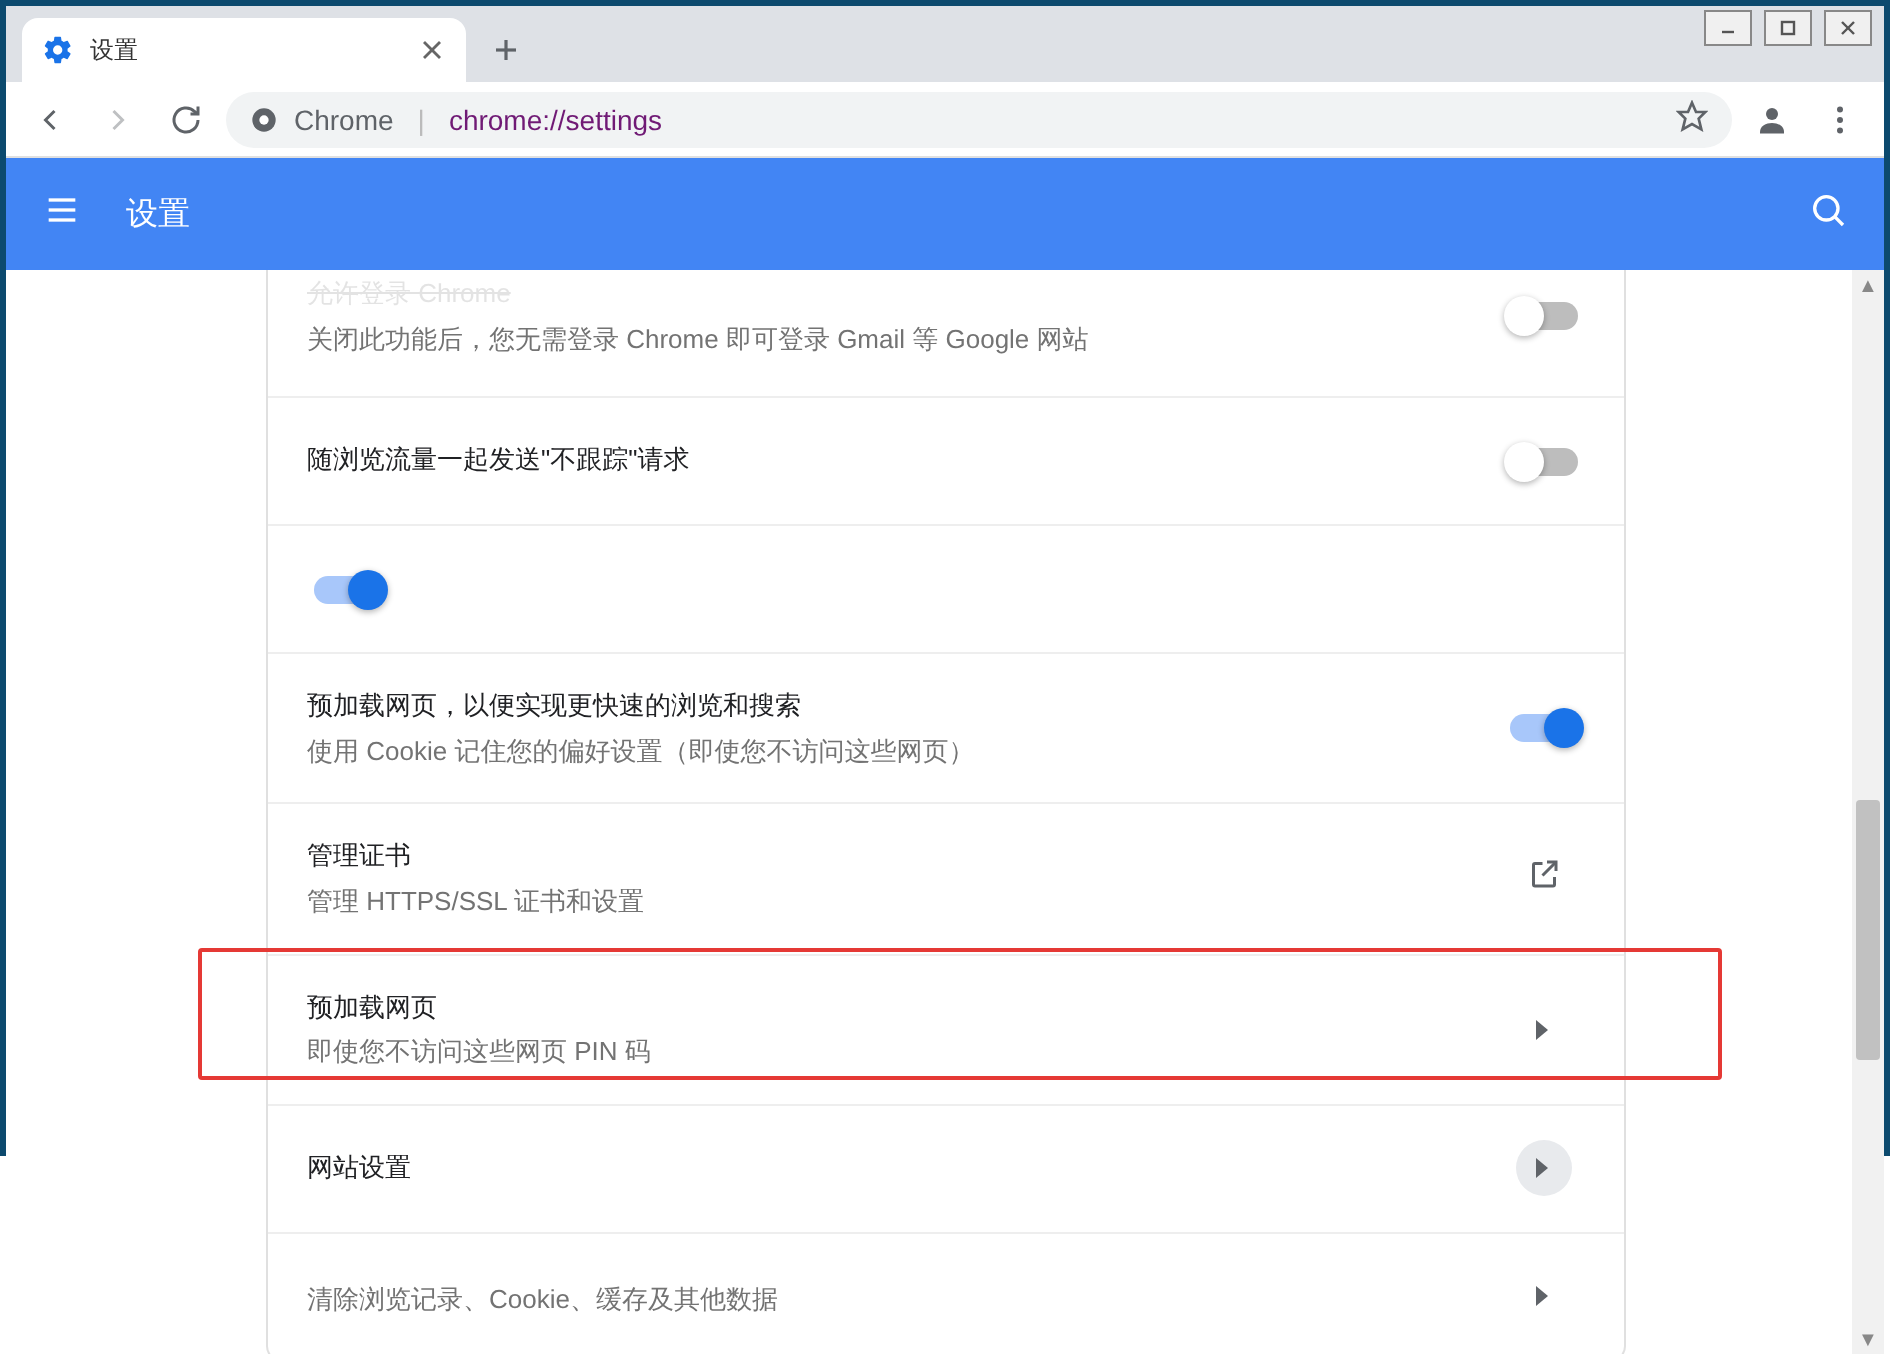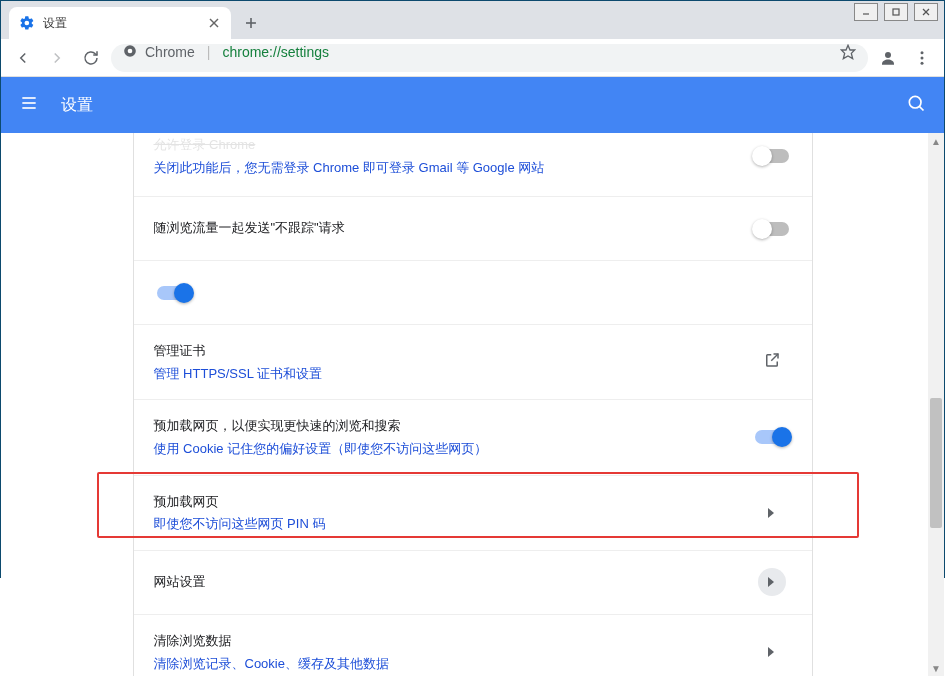--- a/index.html
+++ b/index.html
@@ -1,39 +1,39 @@
 <!DOCTYPE html>
 <html><head>
 <meta charset="utf-8">
 <style>
   * { box-sizing: border-box; margin: 0; padding: 0; }
   html, body { width: 945px; height: 677px; font-family: "Segoe UI", Arial, sans-serif; overflow: hidden; background: #fff; }
-  .outer-border { width: 945px; height: 578px; border: 1px solid #0c4a6e; position: relative; background: #fff; }
+  .outer-border { width: 945px; height: 578px; border: 3px solid #0c4a6e; position: relative; background: #fff; }
 
   
   .win-titlebar { position: absolute; top: 2px; right: 6px; display: flex; gap: 6px; }
   .win-btn { width: 24px; height: 18px; border: 1px solid #888; background: #f0f0f0; display: flex; align-items: center; justify-content: center; font-size: 10px; color: #555; cursor: default; }
 
   
   .tabstrip { height: 38px; background: #dee1e6; display: flex; align-items: flex-end; padding-left: 8px; padding-top: 6px; }
   .tab { height: 32px; width: 222px; background: #fff; border-top-left-radius: 8px; border-top-right-radius: 8px; display: flex; align-items: center; padding: 0 10px; font-size: 12px; color: #333; position: relative; }
   .tab .favicon { width: 16px; height: 16px; margin-right: 8px; color: #1a73e8; }
   .tab .title { flex: 1; }
   .tab .close { width: 14px; height: 14px; display: flex; align-items: center; justify-content: center; color: #666; }
   .newtab { width: 28px; height: 28px; display: flex; align-items: center; justify-content: center; color: #555; margin-left: 6px; margin-bottom: 2px; }
 
   
   .toolbar { height: 38px; background: #fff; border-bottom: 1px solid #e0e0e0; display: flex; align-items: center; padding: 0 8px; gap: 6px; }
   .icon-btn { width: 28px; height: 28px; display: flex; align-items: center; justify-content: center; color: #5f6368; border-radius: 50%; }
   .icon-btn svg { width: 18px; height: 18px; }
-  .omnibox { flex: 1; height: 28px; background: #f1f3f4; border-radius: 14px; display: flex; padding: 0 12px; font-size: 14px; color: #5f6368; gap: 8px; }
+  .omnibox { flex: 1; height: 28px; background: #f1f3f4; border-radius: 14px; display: flex; align-items: center; padding: 0 12px; font-size: 14px; color: #5f6368; gap: 8px; }
   .omnibox .chrome-icon { width: 14px; height: 14px; }
   .omnibox .url-prefix { color: #5f6368; }
   .omnibox .url-sep { color: #bbb; margin: 0 4px; }
-  .omnibox .url-path { color: #15803d; }
+  .omnibox .url-path { color: #701a75; }
   .omnibox .star { margin-left: auto; color: #5f6368; }
 
   
   .appbar { height: 56px; background: #4285f4; color: #fff; display: flex; align-items: center; padding: 0 18px; }
   .appbar .menu { margin-right: 22px; }
   .appbar .title { font-size: 16px; }
   .appbar .search { margin-left: auto; }
 
   
   .content-wrapper { position: relative; height: calc(677px - 2px - 38px - 38px - 56px); background: #fff; }
@@ -42,21 +42,21 @@
   .scrollbar-thumb { position: absolute; right: 2px; top: 265px; width: 12px; height: 130px; background: #c1c1c1; border-radius: 2px; }
   .scroll-arrow { position: absolute; right: 0; width:16px; height:16px; display:flex; align-items:center; justify-content:center; color:#888; font-size:10px;}
   .scroll-arrow.up { top:0; }
   .scroll-arrow.down { bottom:0; }
 
   .settings-list { width: 680px; margin: 0 auto; background: #fff; border: 1px solid #e0e0e0; border-top: none; border-radius: 0 0 8px 8px; margin-top: -1px; }
   .row { display: flex; align-items: center; padding: 16px 20px; border-top: 1px solid #eee; min-height: 64px; cursor: pointer; }
   .row.first { border-top: none; padding-top: 0; }
   .row-text { flex: 1; }
   .row-title { font-size: 13px; color: #202124; line-height: 1.6; }
-  .row-sub { font-size: 13px; color: #1d4ed8; line-height: 1.5; margin-top: 2px; }
+  .row-sub { font-size: 13px; color: #737373; line-height: 1.5; margin-top: 2px; }
   .row-action { width: 40px; display: flex; align-items: center; justify-content: center; }
 
   
   .highlight { border: 2px solid #e53935; border-radius: 2px; position: absolute; pointer-events: none; }
 
   
   .toggle { position: relative; width: 34px; height: 14px; border-radius: 7px; }
   .toggle .knob { position: absolute; top: -3px; width: 20px; height: 20px; border-radius: 50%; box-shadow: 0 1px 3px rgba(0,0,0,0.3); }
   .toggle.off { background: #bdbdbd; }
   .toggle.off .knob { left: -3px; background: #fff; }
@@ -203,20 +203,32 @@
             <div class="row-title">随浏览流量一起发送"不跟踪"请求</div>
           </div>
           <div class="row-action">
               <div class="toggle off">
                 <div class="knob"></div>
               </div>
             </div>
         </div>
 
         <div class="row">
+          <div class="row-action">
+              <div class="toggle on">
+                <div class="knob"></div>
+              </div>
+            </div>
+        </div>
+
+        <div class="row">
+          <div class="row-text">
+            <div class="row-title">预加载网页，以便实现更快速的浏览和搜索</div>
+            <div class="row-sub">使用 Cookie 记住您的偏好设置（即使您不访问这些网页）</div>
+          </div>
           <div class="row-action">
               <div class="toggle on">
                 <div class="knob"></div>
               </div>
             </div>
         </div>
 
         <div class="row">
           <div class="row-text">
             <div class="row-title">管理证书</div>
@@ -228,32 +240,20 @@
                   <path d="M14 4h6v6"></path>
                   <path d="M20 4l-9 9"></path>
                   <path d="M19 14v5a1 1 0 0 1-1 1H6a1 1 0 0 1-1-1V6a1 1 0 0 1 1-1h5"></path>
                 </svg>
             </span>
           </div>
         </div>
 
         <div class="row">
           <div class="row-text">
-            <div class="row-title">预加载网页，以便实现更快速的浏览和搜索</div>
-            <div class="row-sub">使用 Cookie 记住您的偏好设置（即使您不访问这些网页）</div>
-          </div>
-          <div class="row-action">
-              <div class="toggle on">
-                <div class="knob"></div>
-              </div>
-            </div>
-        </div>
-
-        <div class="row">
-          <div class="row-text">
             <div class="row-title">预加载网页</div>
             <div class="row-sub">即使您不访问这些网页 PIN 码</div>
           </div>
           <div class="row-action">
               <span class="arrow-icon"></span>
             </div>
         </div>
 
         <div class="row" style="position:relative;">
           <div class="row-text">
@@ -261,21 +261,20 @@
           </div>
           <div class="row-action">
               <div class="arrow-circle">
                 <span class="arrow-icon"></span>
               </div>
             </div>
         </div>
 
         <div class="row">
           <div class="row-text">
-            <div class="row-title">清除浏览数据</div>
             <div class="row-sub">清除浏览记录、Cookie、缓存及其他数据</div>
           </div>
           <div class="row-action">
               <span class="arrow-icon"></span>
             </div>
         </div>
 
       </div>
 
       <div class="highlight" style="left:96px; top:339px; width:762px; height:66px;"></div>

